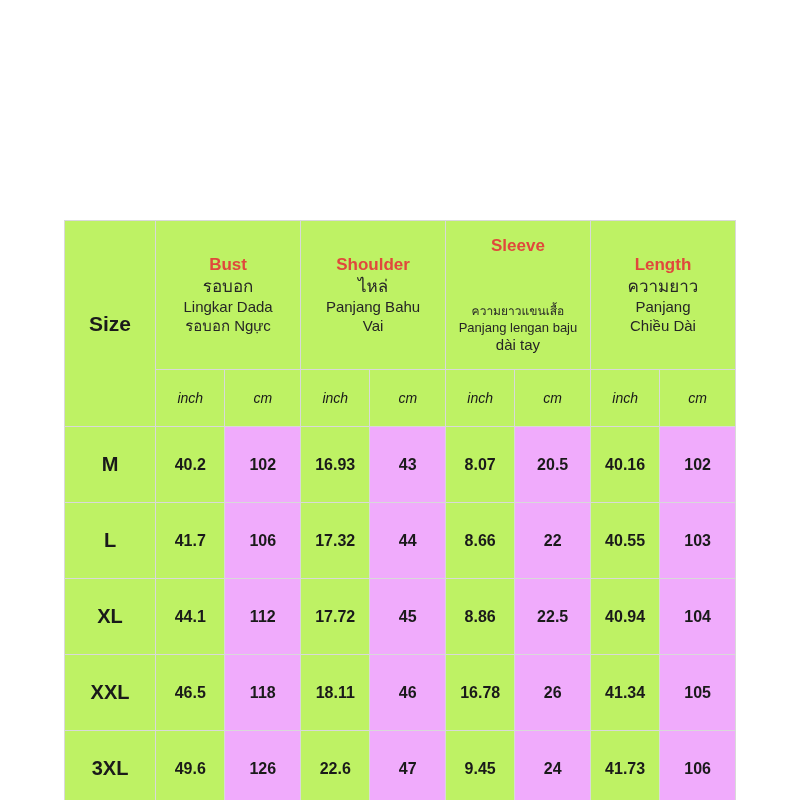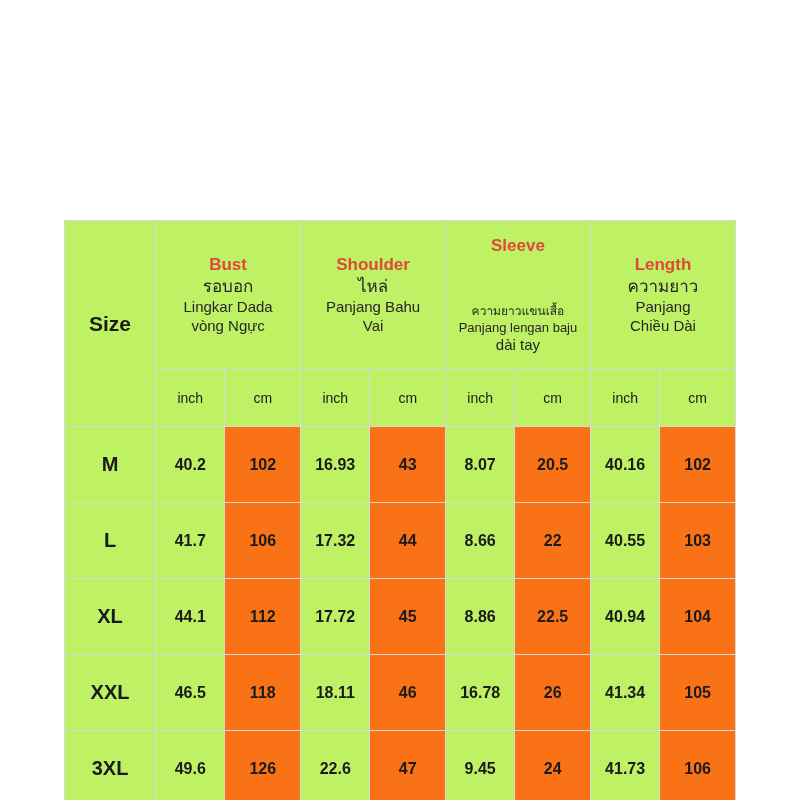--- a/index.html
+++ b/index.html
@@ -88,33 +88,34 @@
   }
   .size-cell {
     font-size: 21px;
     font-weight: bold;
     color: #111111;
   }
   .unit-row td {
     height: 40px;
     font-size: 14px;
     color: #333333;
+    font-style: italic;
   }
   .data-row td {
     height: 59px;
     font-size: 16px;
     font-weight: bold;
     color: #1a1a1a;
   }
   .data-row td.label {
     font-size: 20px;
     font-weight: bold;
   }
   .cm-col {
-    background: #f97316;
+    background: #f0abfc;
   }
   .plain {
     background: #bef264;
   }
 </style>
 </head>
 <body>
 
 <div class="page">
 
@@ -133,21 +134,21 @@
           <col class="c-cm">
       </colgroup>
       <tbody>
         <tr>
           <td rowspan="2" class="size-cell plain">Size</td>
 
           <td colspan="2" class="hdr-group plain">
             <div class="grp-en">Bust</div>
             <div class="grp-th">รอบอก</div>
             <div class="grp-id">Lingkar Dada</div>
-            <div class="grp-vn">vòng Ngực</div>
+            <div class="grp-vn">รอบอก Ngực</div>
           </td>
 
           <td colspan="2" class="hdr-group plain">
             <div class="grp-en">Shoulder</div>
             <div class="grp-th">ไหล่</div>
             <div class="grp-id">Panjang Bahu</div>
             <div class="grp-vn">Vai</div>
           </td>
 
           <td colspan="2" class="hdr-group plain">

